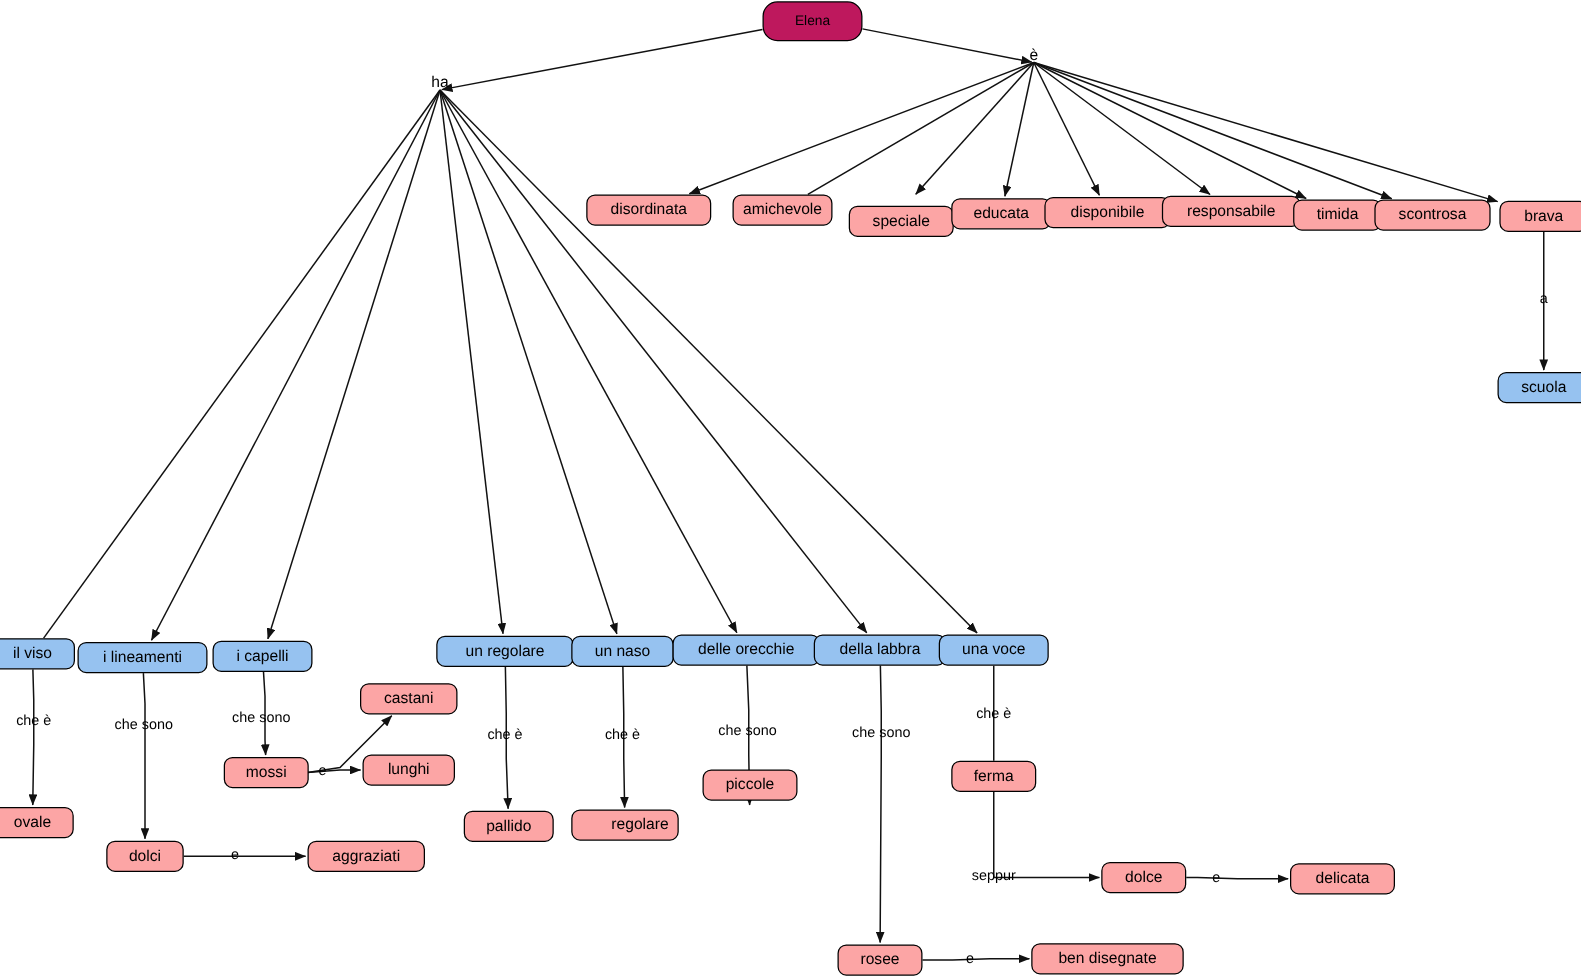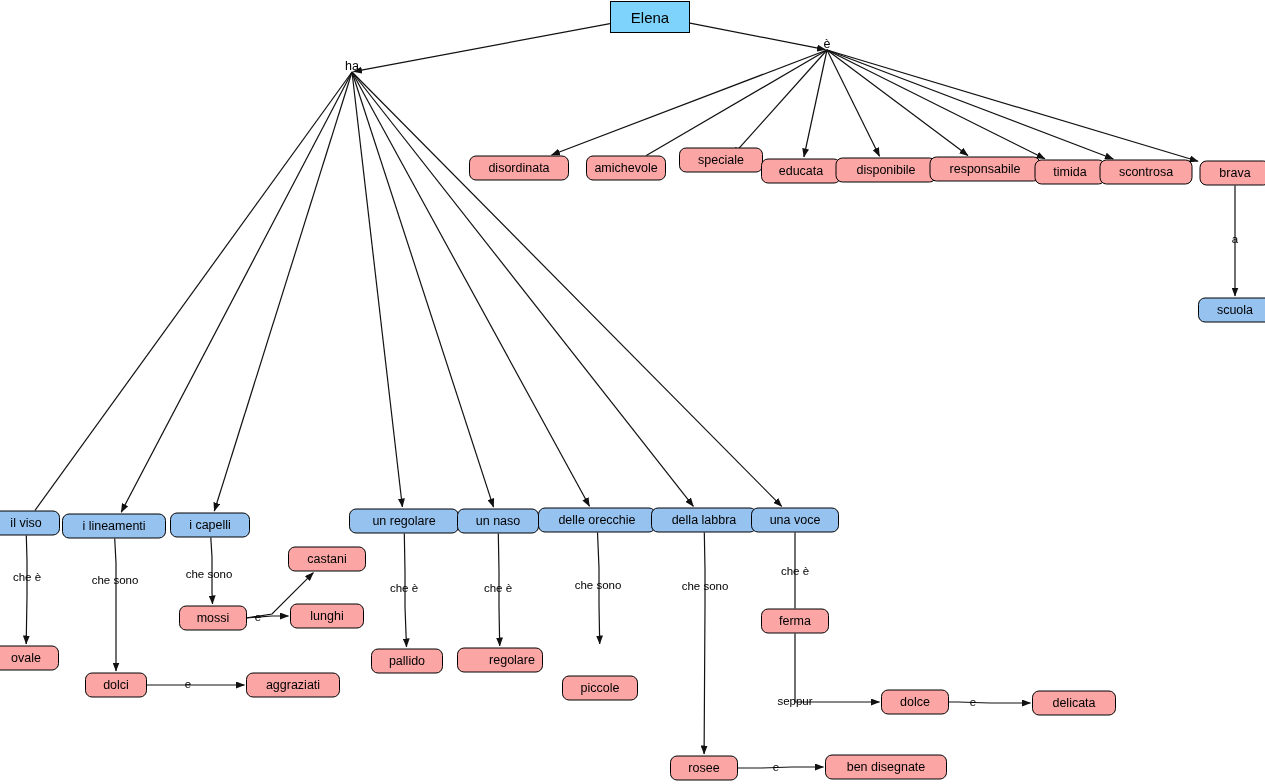--- a/index.html
+++ b/index.html
@@ -35,24 +35,24 @@
     border-radius: 7px;
     font-size: 12.5px;
     line-height: 1;
     color: #000000;
     white-space: nowrap;
     padding: 0 8px;
     height: 25px;
     transform: translate(-50%, -50%);
   }
   .node.root {
-    background: #7dd3fc;
-    border-radius: 0;
+    background: #be185d;
+    border-radius: 12px;
     height: 32px;
-    font-size: 15px;
+    font-size: 11px;
   }
   .node.attr {
     background: #fca5a5;
   }
   .node.part {
     background: #96c2f0;
   }
   .link-label {
     position: absolute;
     font-size: 11.5px;
@@ -110,21 +110,21 @@
         <polyline points="738.0,768.0 762.0,768.0 792.0,767.0 823.5,767.0" fill="none" stroke="#111111" stroke-width="1.2" marker-end="url(#arrowhead)"></polyline>
         <polyline points="795.0,532.5 795.0,554.0 795.0,590.0 795.0,608.5" fill="none" stroke="#111111" stroke-width="1.2"></polyline>
         <polyline points="795.0,633.5 795.0,690.0 795.0,702.0 828.0,702.0 879.5,702.0" fill="none" stroke="#111111" stroke-width="1.2" marker-end="url(#arrowhead)"></polyline>
         <polyline points="949.0,702.0 958.0,702.0 990.0,703.0 1030.5,703.0" fill="none" stroke="#111111" stroke-width="1.2" marker-end="url(#arrowhead)"></polyline>
       </g>
   </svg>
   <div id="node-layer">
       <div class="node root" style="left: 650px; top: 17px; width: 80px;">Elena</div>
       <div class="node attr" style="left: 519px; top: 168px; width: 100px;">disordinata</div>
       <div class="node attr" style="left: 626px; top: 168px; width: 80px;">amichevole</div>
-      <div class="node attr" style="left: 721px; top: 160px; width: 84px;">speciale</div>
+      <div class="node attr" style="left: 721px; top: 177px; width: 84px;">speciale</div>
       <div class="node attr" style="left: 801px; top: 171px; width: 80px;">educata</div>
       <div class="node attr" style="left: 886px; top: 170px; width: 101px;">disponibile</div>
       <div class="node attr" style="left: 985px; top: 169px; width: 111px;">responsabile</div>
       <div class="node attr" style="left: 1070px; top: 172px; width: 71px;">timida</div>
       <div class="node attr" style="left: 1146px; top: 172px; width: 93px;">scontrosa</div>
       <div class="node attr" style="left: 1235px; top: 173px; width: 71px;">brava</div>
       <div class="node part" style="left: 1235px; top: 310px; width: 74px;">scuola</div>
       <div class="node part" style="left: 26px; top: 523px; width: 68px;">il viso</div>
       <div class="node part" style="left: 114px; top: 526px; width: 104px;">i lineamenti</div>
       <div class="node part" style="left: 210px; top: 525px; width: 80px;">i capelli</div>
@@ -134,21 +134,21 @@
       <div class="node part" style="left: 704px; top: 520px; width: 106px;">della labbra</div>
       <div class="node part" style="left: 795px; top: 520px; width: 88px;">una voce</div>
       <div class="node attr" style="left: 26px; top: 658px; width: 66px;">ovale</div>
       <div class="node attr" style="left: 116px; top: 685px; width: 62px;">dolci</div>
       <div class="node attr" style="left: 293px; top: 685px; width: 94px;">aggraziati</div>
       <div class="node attr" style="left: 213px; top: 618px; width: 68px;">mossi</div>
       <div class="node attr" style="left: 327px; top: 559px; width: 78px;">castani</div>
       <div class="node attr" style="left: 327px; top: 616px; width: 74px;">lunghi</div>
       <div class="node attr" style="left: 407px; top: 661px; width: 72px;">pallido</div>
       <div class="node attr" style="left: 500px; top: 660px; width: 86px; padding-left: 32px;">regolare</div>
-      <div class="node attr" style="left: 600px; top: 688px; width: 76px;">piccole</div>
+      <div class="node attr" style="left: 600px; top: 628px; width: 76px;">piccole</div>
       <div class="node attr" style="left: 704px; top: 768px; width: 68px;">rosee</div>
       <div class="node attr" style="left: 886px; top: 767px; width: 122px;">ben disegnate</div>
       <div class="node attr" style="left: 795px; top: 621px; width: 68px;">ferma</div>
       <div class="node attr" style="left: 915px; top: 702px; width: 68px;">dolce</div>
       <div class="node attr" style="left: 1074px; top: 703px; width: 84px;">delicata</div>
     </div>
   <div id="label-layer">
       <div class="link-label hub" style="left: 352px; top: 66px;">ha</div>
       <div class="link-label hub" style="left: 827px; top: 44px;">è</div>
       <div class="link-label" style="left: 27px; top: 578px;">che è</div>

